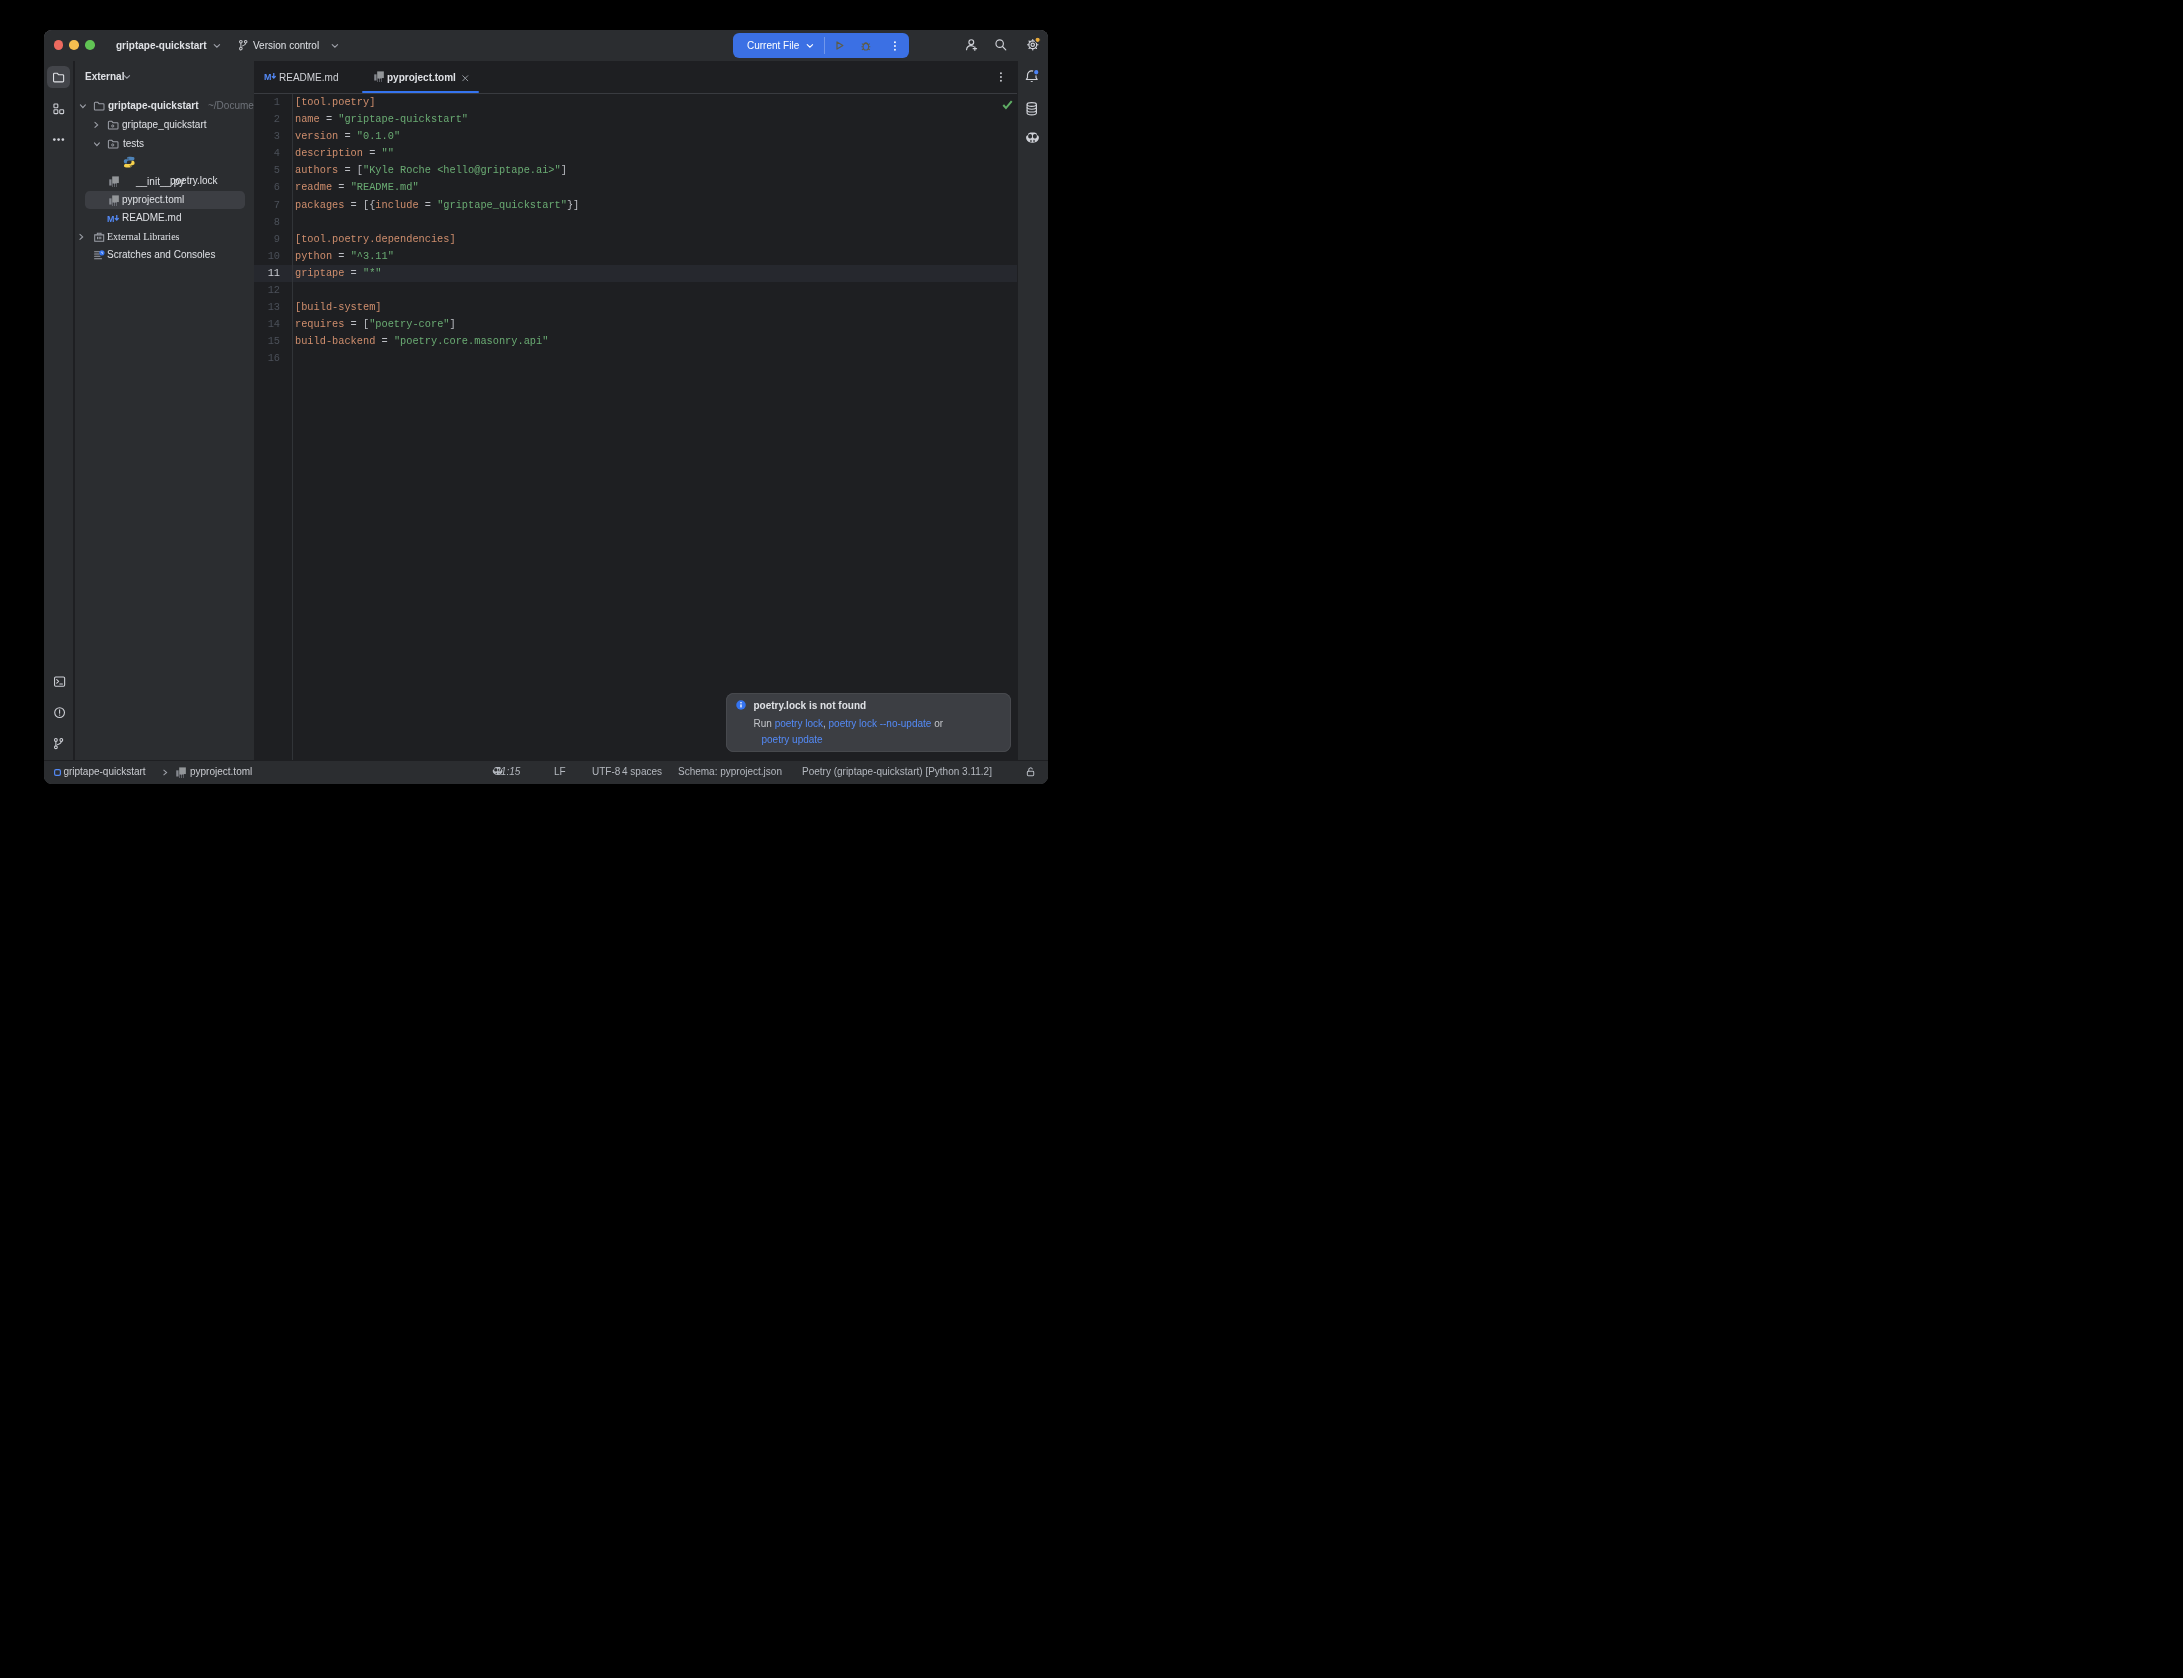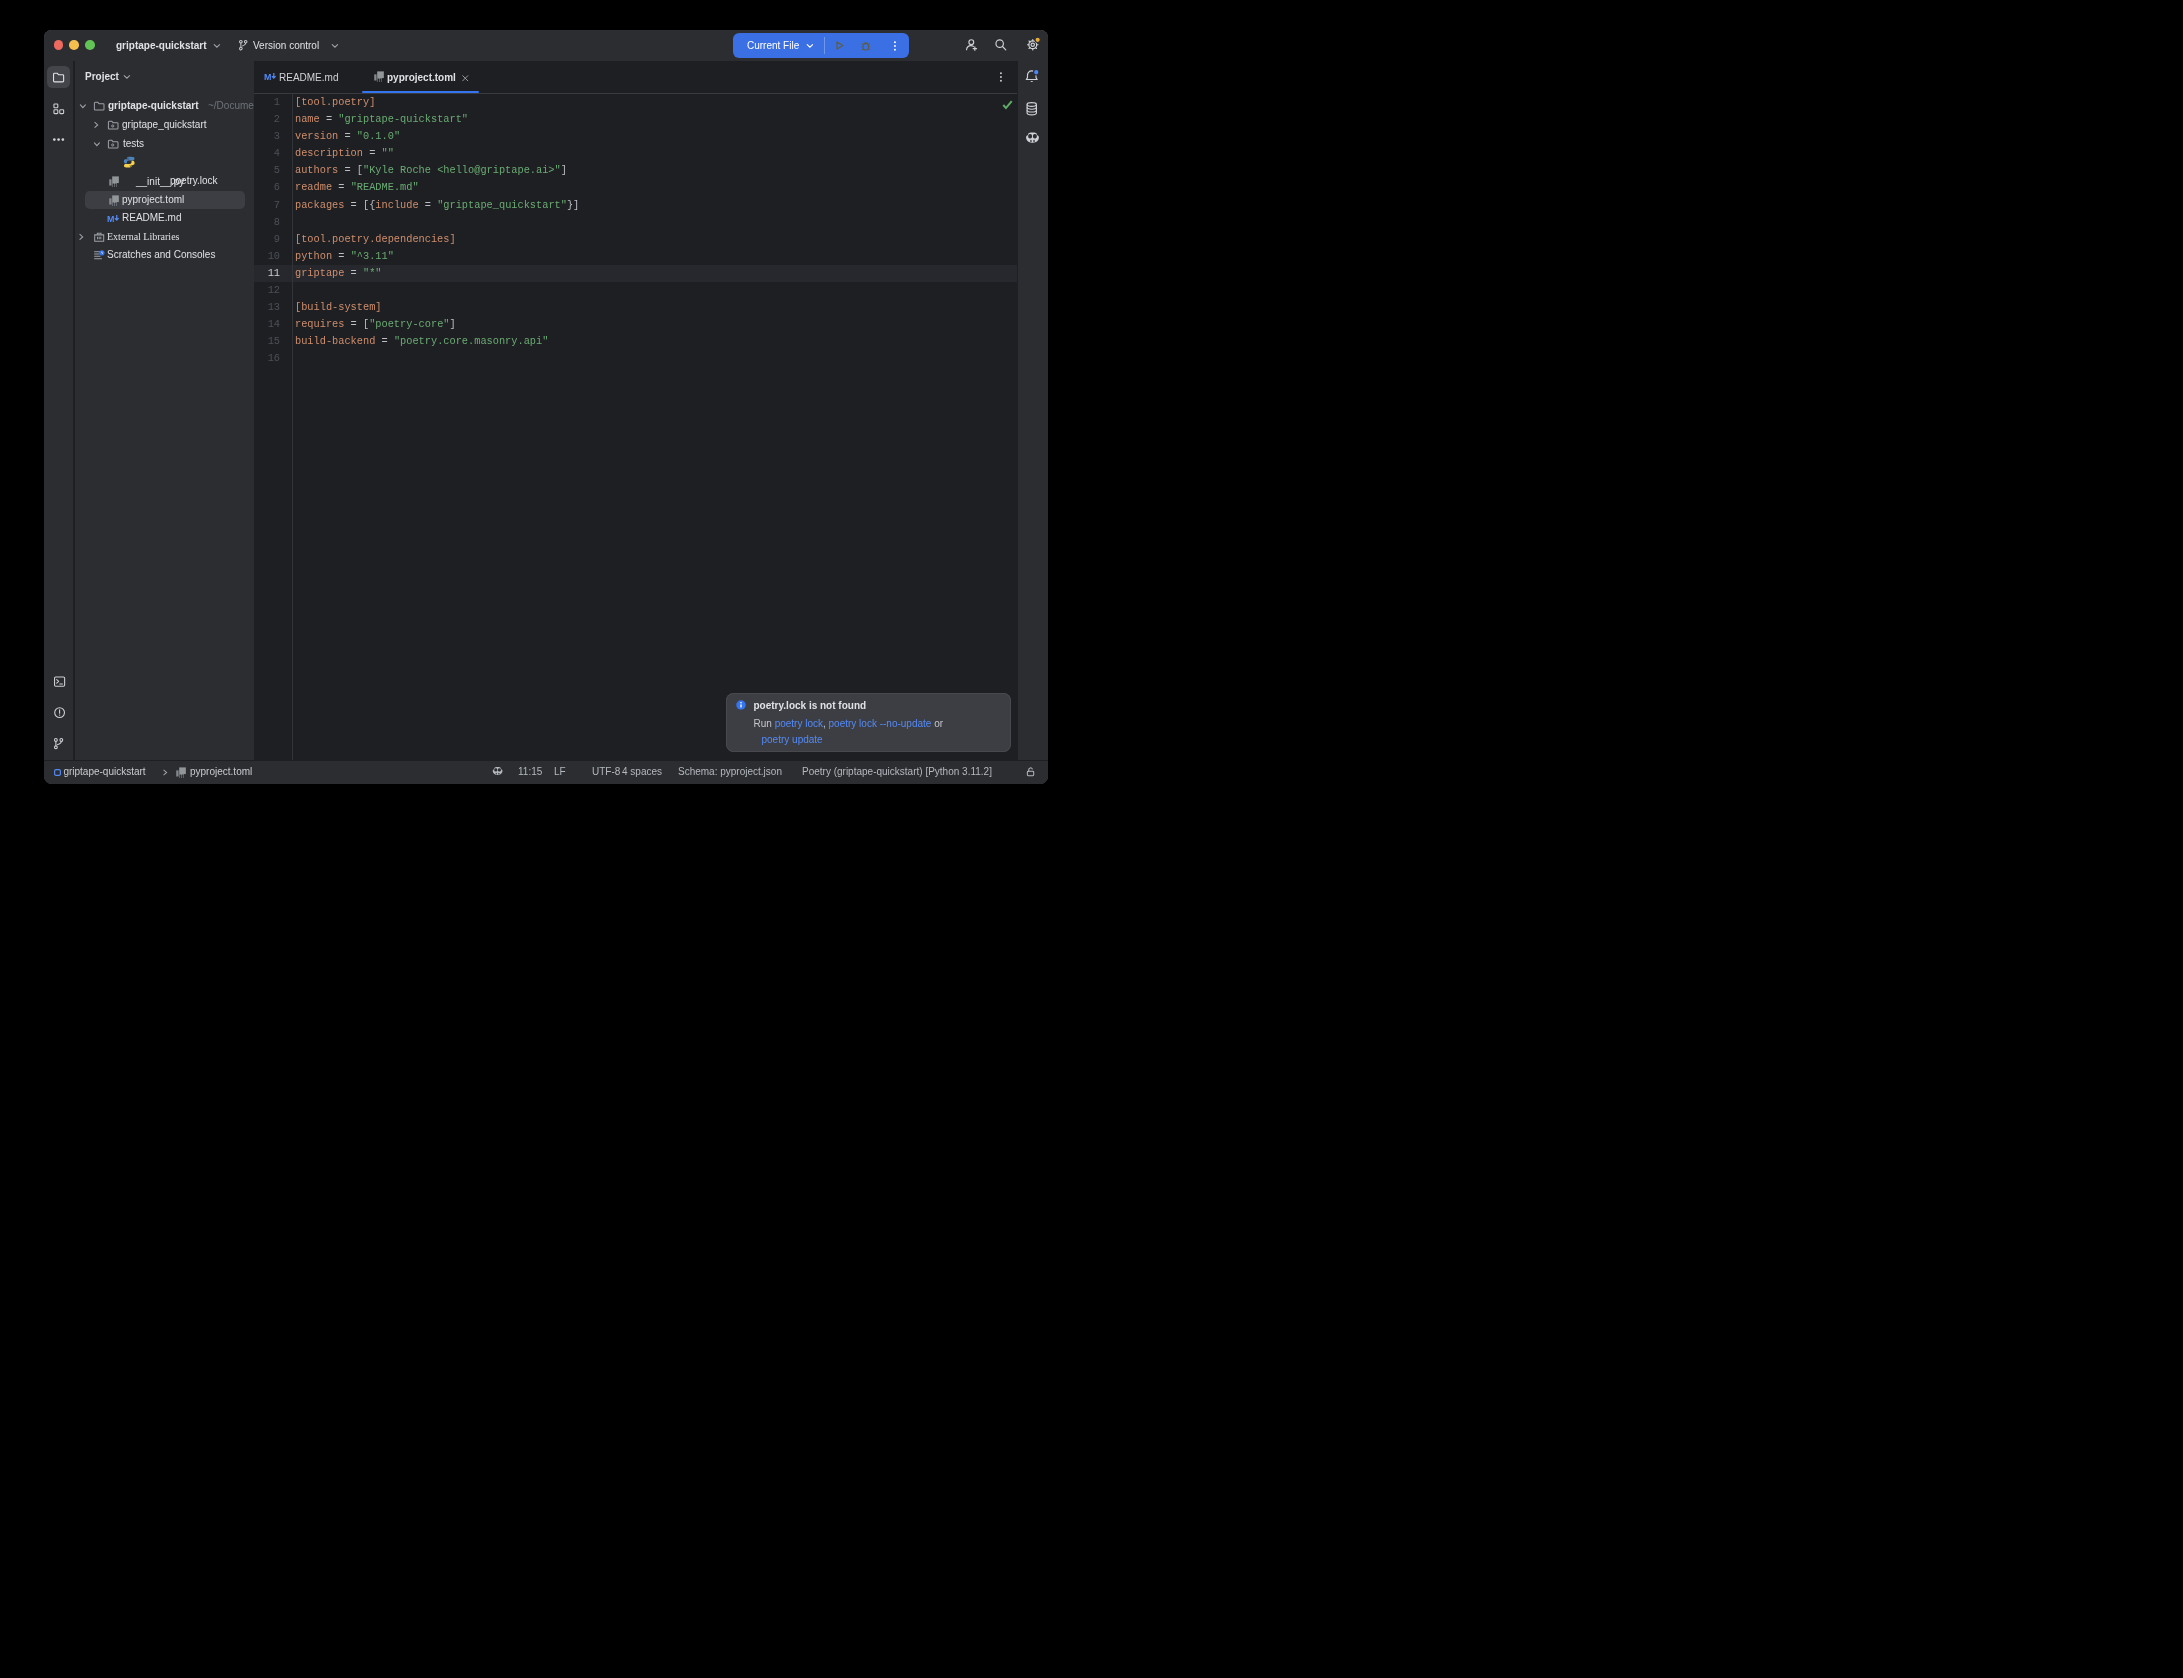--- a/index.html
+++ b/index.html
@@ -136,21 +136,21 @@
     </svg>
   <svg class="abs" style="left:8.3px; top:707px;" width="13.2" height="13.2" viewBox="0 0 17 17">
       <g fill="none" stroke="#ced0d6" stroke-width="1.4">
         <circle cx="5" cy="3.8" r="1.8"></circle>
         <circle cx="12" cy="3.8" r="1.8"></circle>
         <circle cx="5" cy="13.2" r="1.8"></circle>
         <path d="M5 5.6 V11.4 M12 5.6 C12 9.4 8.2 8.8 6.7 10"></path>
       </g>
     </svg>
 
-  <div class="txt" style="left:41px; top:31px; height:31px; line-height:31px; font-weight:700;">Project</div>
+  <div class="txt" style="left:41px; top:31px; height:31px; line-height:31px; font-weight:700;">External</div>
   <svg class="abs" style="left:79px; top:44px;" width="7.8" height="6.2" viewBox="0 0 10 8">
       <path d="M1.5 2 L5 5.5 L8.5 2" fill="none" stroke="#9da0a8" stroke-width="1.4" stroke-linecap="round"></path>
     </svg>
   <div class="abs" style="left:31px; top:31px; width:179px; height:699px; overflow:hidden;">
   <div class="abs" style="left:9.5px; top:130px; width:160px; height:18px; background:#3c3e43; border-radius:4.7px;"></div>
 
   <div class="row" style="left:0; top:36px; width:179px;">
     <svg class="abs" style="left:3.5px; top:6.2px;" width="7.8" height="7" viewBox="0 0 10 9">
           <path d="M1.8 2.5 L5 6 L8.2 2.5" fill="none" stroke="#9da0a8" stroke-width="1.4" stroke-linecap="round"></path>
         </svg>
@@ -322,21 +322,21 @@
       <text x="4.8" y="15" font-size="6.2" fill="#9da0a8" font-family="Liberation Sans">[T]</text>
     </svg>
   <div class="sit" style="left:146px; color:#c9cbd0;">pyproject.toml</div>
   <svg class="abs" style="left:447px; top:736px;" width="13.2" height="12.4" viewBox="0 0 22 21">
       <path d="M5 5.4 C5 2.4 7.2 1.8 11 1.8 s6 .6 6 3.6 c1.6.4 2.3 1.5 2.3 3 0 3.9-3.5 6.8-8.3 6.8 S2.7 12.3 2.7 8.4 c0-1.5.7-2.6 2.3-3z" fill="#b4b8bf"></path>
       <rect x="5.4" y="3.9" width="5" height="5.6" rx="2.2" fill="#2b2d30"></rect>
       <rect x="11.6" y="3.9" width="5" height="5.6" rx="2.2" fill="#2b2d30"></rect>
       <rect x="8.2" y="11.4" width="1.6" height="3.2" rx="0.8" fill="#2b2d30"></rect>
       <rect x="12.2" y="11.4" width="1.6" height="3.2" rx="0.8" fill="#2b2d30"></rect>
     </svg>
-  <div class="sit" style="left:474px;">11:15</div>
+  <div class="sit" style="left:452px;font-style:italic;">11:15</div>
   <div class="sit" style="left:510px;">LF</div>
   <div class="sit" style="left:548px;">UTF-8</div>
   <div class="sit" style="left:578px;">4 spaces</div>
   <div class="sit" style="left:634px;">Schema: pyproject.json</div>
   <div class="sit" style="left:758px;">Poetry (griptape-quickstart) [Python 3.11.2]</div>
   <svg class="abs" style="left:981px; top:736px;" width="11.7" height="11.7" viewBox="0 0 15 15">
       <g fill="none" stroke="#b4b8bf" stroke-width="1.3">
         <rect x="3" y="6.8" width="8.2" height="5.7" rx="1.2"></rect>
         <path d="M4.8 6.8 V4.7 a2.35 2.35 0 0 1 4.55-.8" stroke-linecap="round"></path>
       </g>

